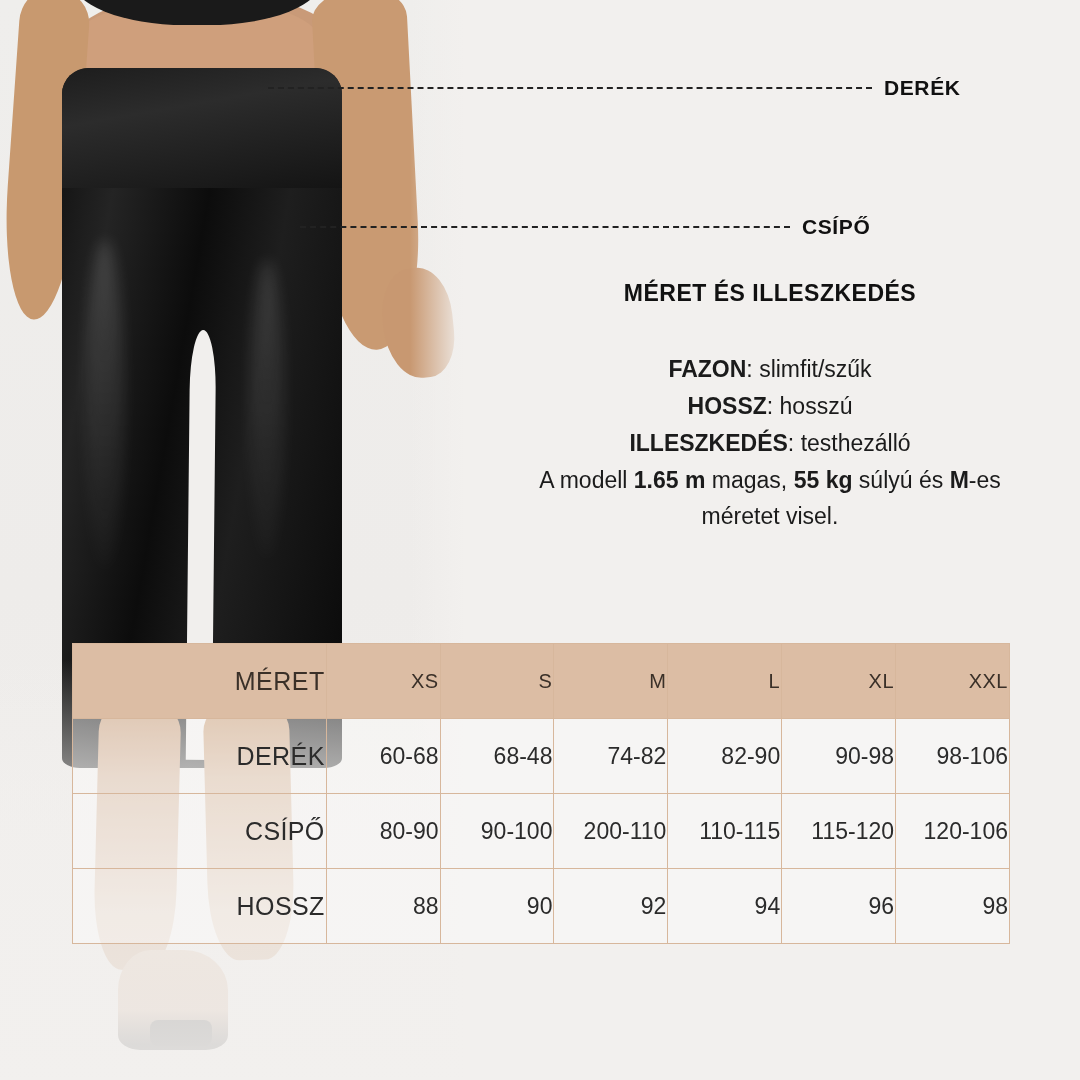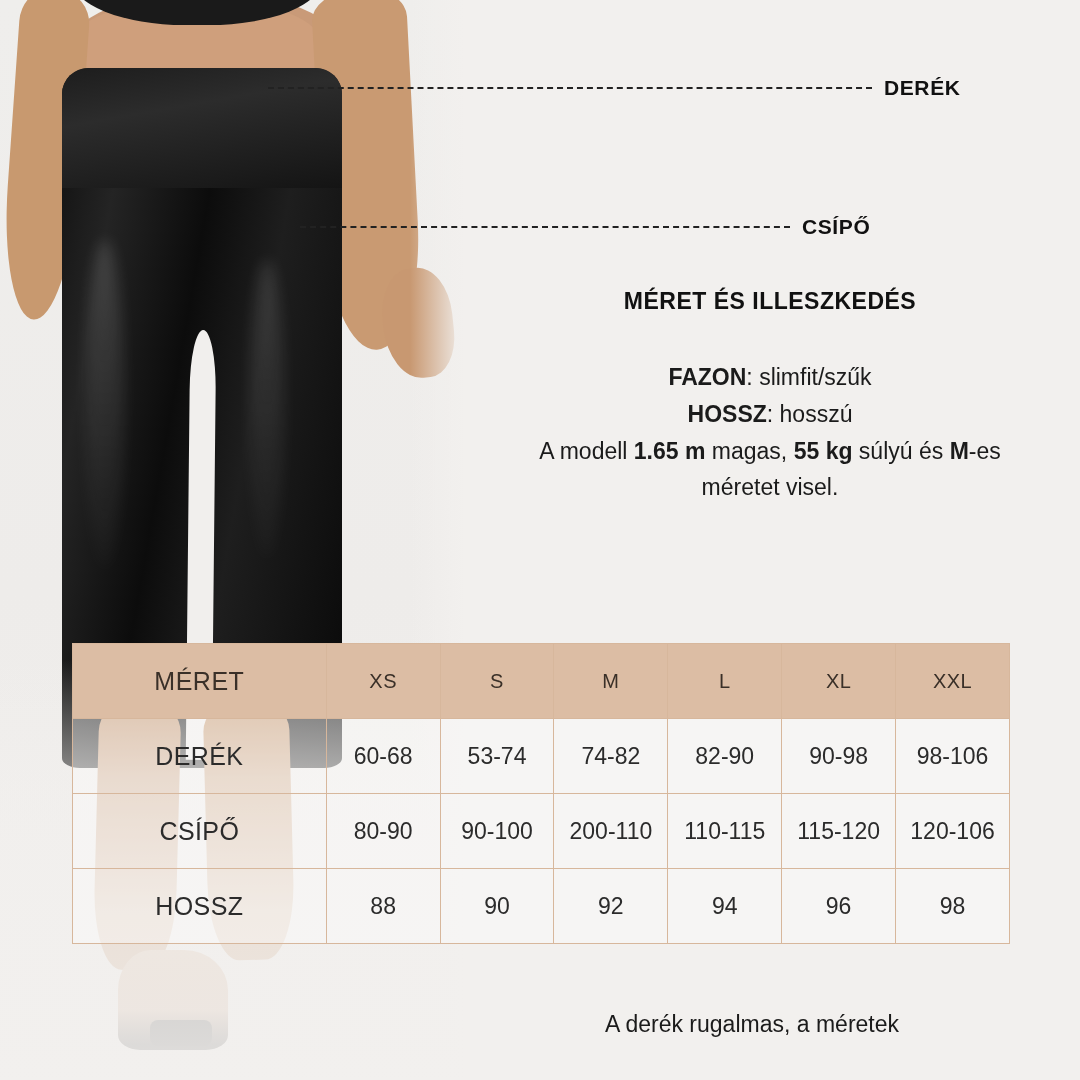--- a/index.html
+++ b/index.html
@@ -228,21 +228,21 @@
     position: absolute;
     left: 470px;
     top: 280px;
     width: 600px;
     text-align: center;
   }
   #info-title {
     font-size: 23px;
     font-weight: bold;
     letter-spacing: 0.5px;
-    margin: 8px 0 44px 0;
+    margin: 0 0 44px 0;
     color: #111;
   }
   .spec-line {
     font-size: 23px;
     line-height: 37px;
     color: #1b1b1b;
   }
   .spec-line b { font-weight: bold; }
   #model-note {
     font-size: 23px;
@@ -257,21 +257,21 @@
     position: absolute;
     left: 72px;
     top: 643px;
     width: 938px;
     border-collapse: collapse;
     background: rgba(255,255,255,0.0);
     font-size: 23px;
   }
   #size-table td, #size-table th {
     border: 1px solid #d7b79c;
-    text-align: center;
+    text-align: right;
     font-weight: normal;
     color: #2b2b2b;
   }
   #size-table thead th {
     background: #dcbda4;
     height: 72px;
     font-size: 20px;
     color: #3a3028;
     letter-spacing: 0.5px;
   }
@@ -336,20 +336,23 @@
 </div>
 
 <div id="info-block">
   <h2 id="info-title">MÉRET ÉS ILLESZKEDÉS</h2>
 
   <div class="spec-line">
     <b>FAZON</b><span>: slimfit/szűk</span>
   </div>
   <div class="spec-line">
     <b>HOSSZ</b><span>: hosszú</span>
+  </div>
+  <div class="spec-line">
+    <b>ILLESZKEDÉS</b><span>: testhezálló</span>
   </div>
 
   <div id="model-note">
     <span>A modell </span><b>1.65 m</b><span> magas, </span><b>55 kg</b><span> súlyú és </span><b>M</b><span>-es méretet visel.</span>
   </div>
 </div>
 
 <table id="size-table">
   <colgroup>
     <col class="c0">
@@ -368,21 +371,21 @@
       <th>M</th>
       <th>L</th>
       <th>XL</th>
       <th>XXL</th>
     </tr>
   </thead>
   <tbody>
     <tr>
       <td class="row-head">DERÉK</td>
       <td>60-68</td>
-      <td>53-74</td>
+      <td>68-48</td>
       <td>74-82</td>
       <td>82-90</td>
       <td>90-98</td>
       <td>98-106</td>
     </tr>
     <tr>
       <td class="row-head">CSÍPŐ</td>
       <td>80-90</td>
       <td>90-100</td>
       <td>200-110</td>
@@ -396,14 +399,13 @@
       <td>90</td>
       <td>92</td>
       <td>94</td>
       <td>96</td>
       <td>98</td>
     </tr>
   </tbody>
 </table>
 
 <div id="footnote">
-  <div>A derék rugalmas, a méretek</div>
 </div>
 
 </body></html>

